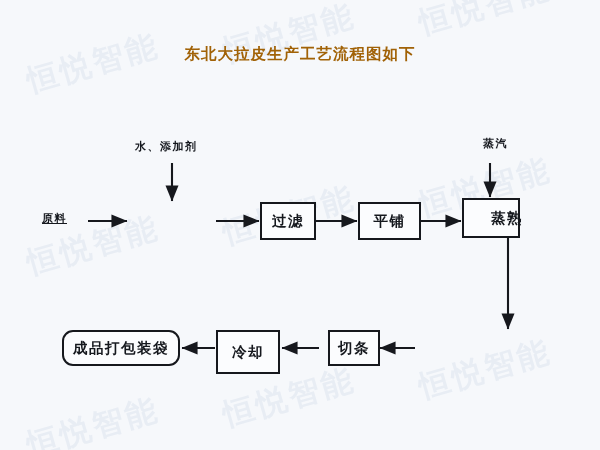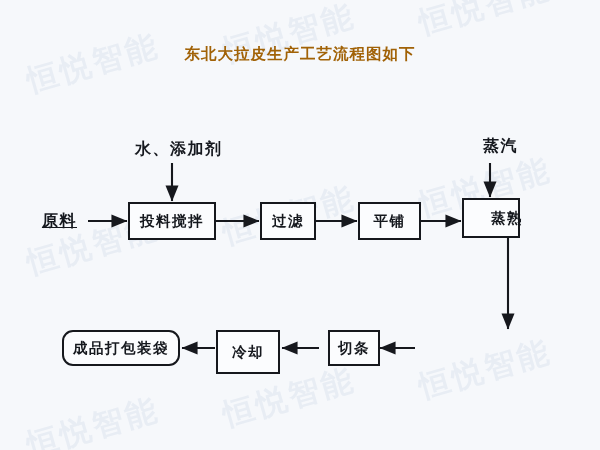--- a/index.html
+++ b/index.html
@@ -82,21 +82,21 @@
     font-weight: 600;
     color: #15181e;
     letter-spacing: 1.5px;
     z-index: 2;
     white-space: nowrap;
   }
 
   
   .flabel {
     position: absolute;
-    font-size: 16px;
+    font-size: 11px;
     font-weight: 600;
     color: #15181e;
     letter-spacing: 1.5px;
     white-space: nowrap;
     z-index: 2;
   }
 </style>
 </head>
 <body>
 
@@ -141,21 +141,20 @@
 
     <line x1="215" y1="348" x2="182" y2="348" stroke="#16181d" stroke-width="2.1" marker-end="url(#ah)"></line>
   </svg>
 
   <div id="title">东北大拉皮生产工艺流程图如下</div>
 
   <div class="flabel" style="left:42px; top:211px;text-decoration:underline;">原料</div>
   <div class="flabel" style="left:135px; top:139px;">水、添加剂</div>
   <div class="flabel" style="left:470px; top:136px;margin-left:13px;">蒸汽</div>
 
-  <div class="node" style="left:128px; top:202px; width:88px;  height:38px;">投料搅拌</div>
   <div class="node" style="left:260px; top:202px; width:56px;  height:38px;">过滤</div>
   <div class="node" style="left:358px; top:202px; width:63px;  height:38px;">平铺</div>
   <div class="node" style="left:462px; top:198px; width:58px;  height:40px;padding-left:32px;">蒸熟</div>
 
   <div class="node" style="left:328px; top:330px; width:52px;  height:36px;">切条</div>
   <div class="node" style="left:216px; top:330px; width:64px;  height:44px;">冷却</div>
   <div class="node" style="left:62px;  top:330px; width:118px; height:36px;border-radius:11px;">成品打包装袋</div>
 
 </div>
 

